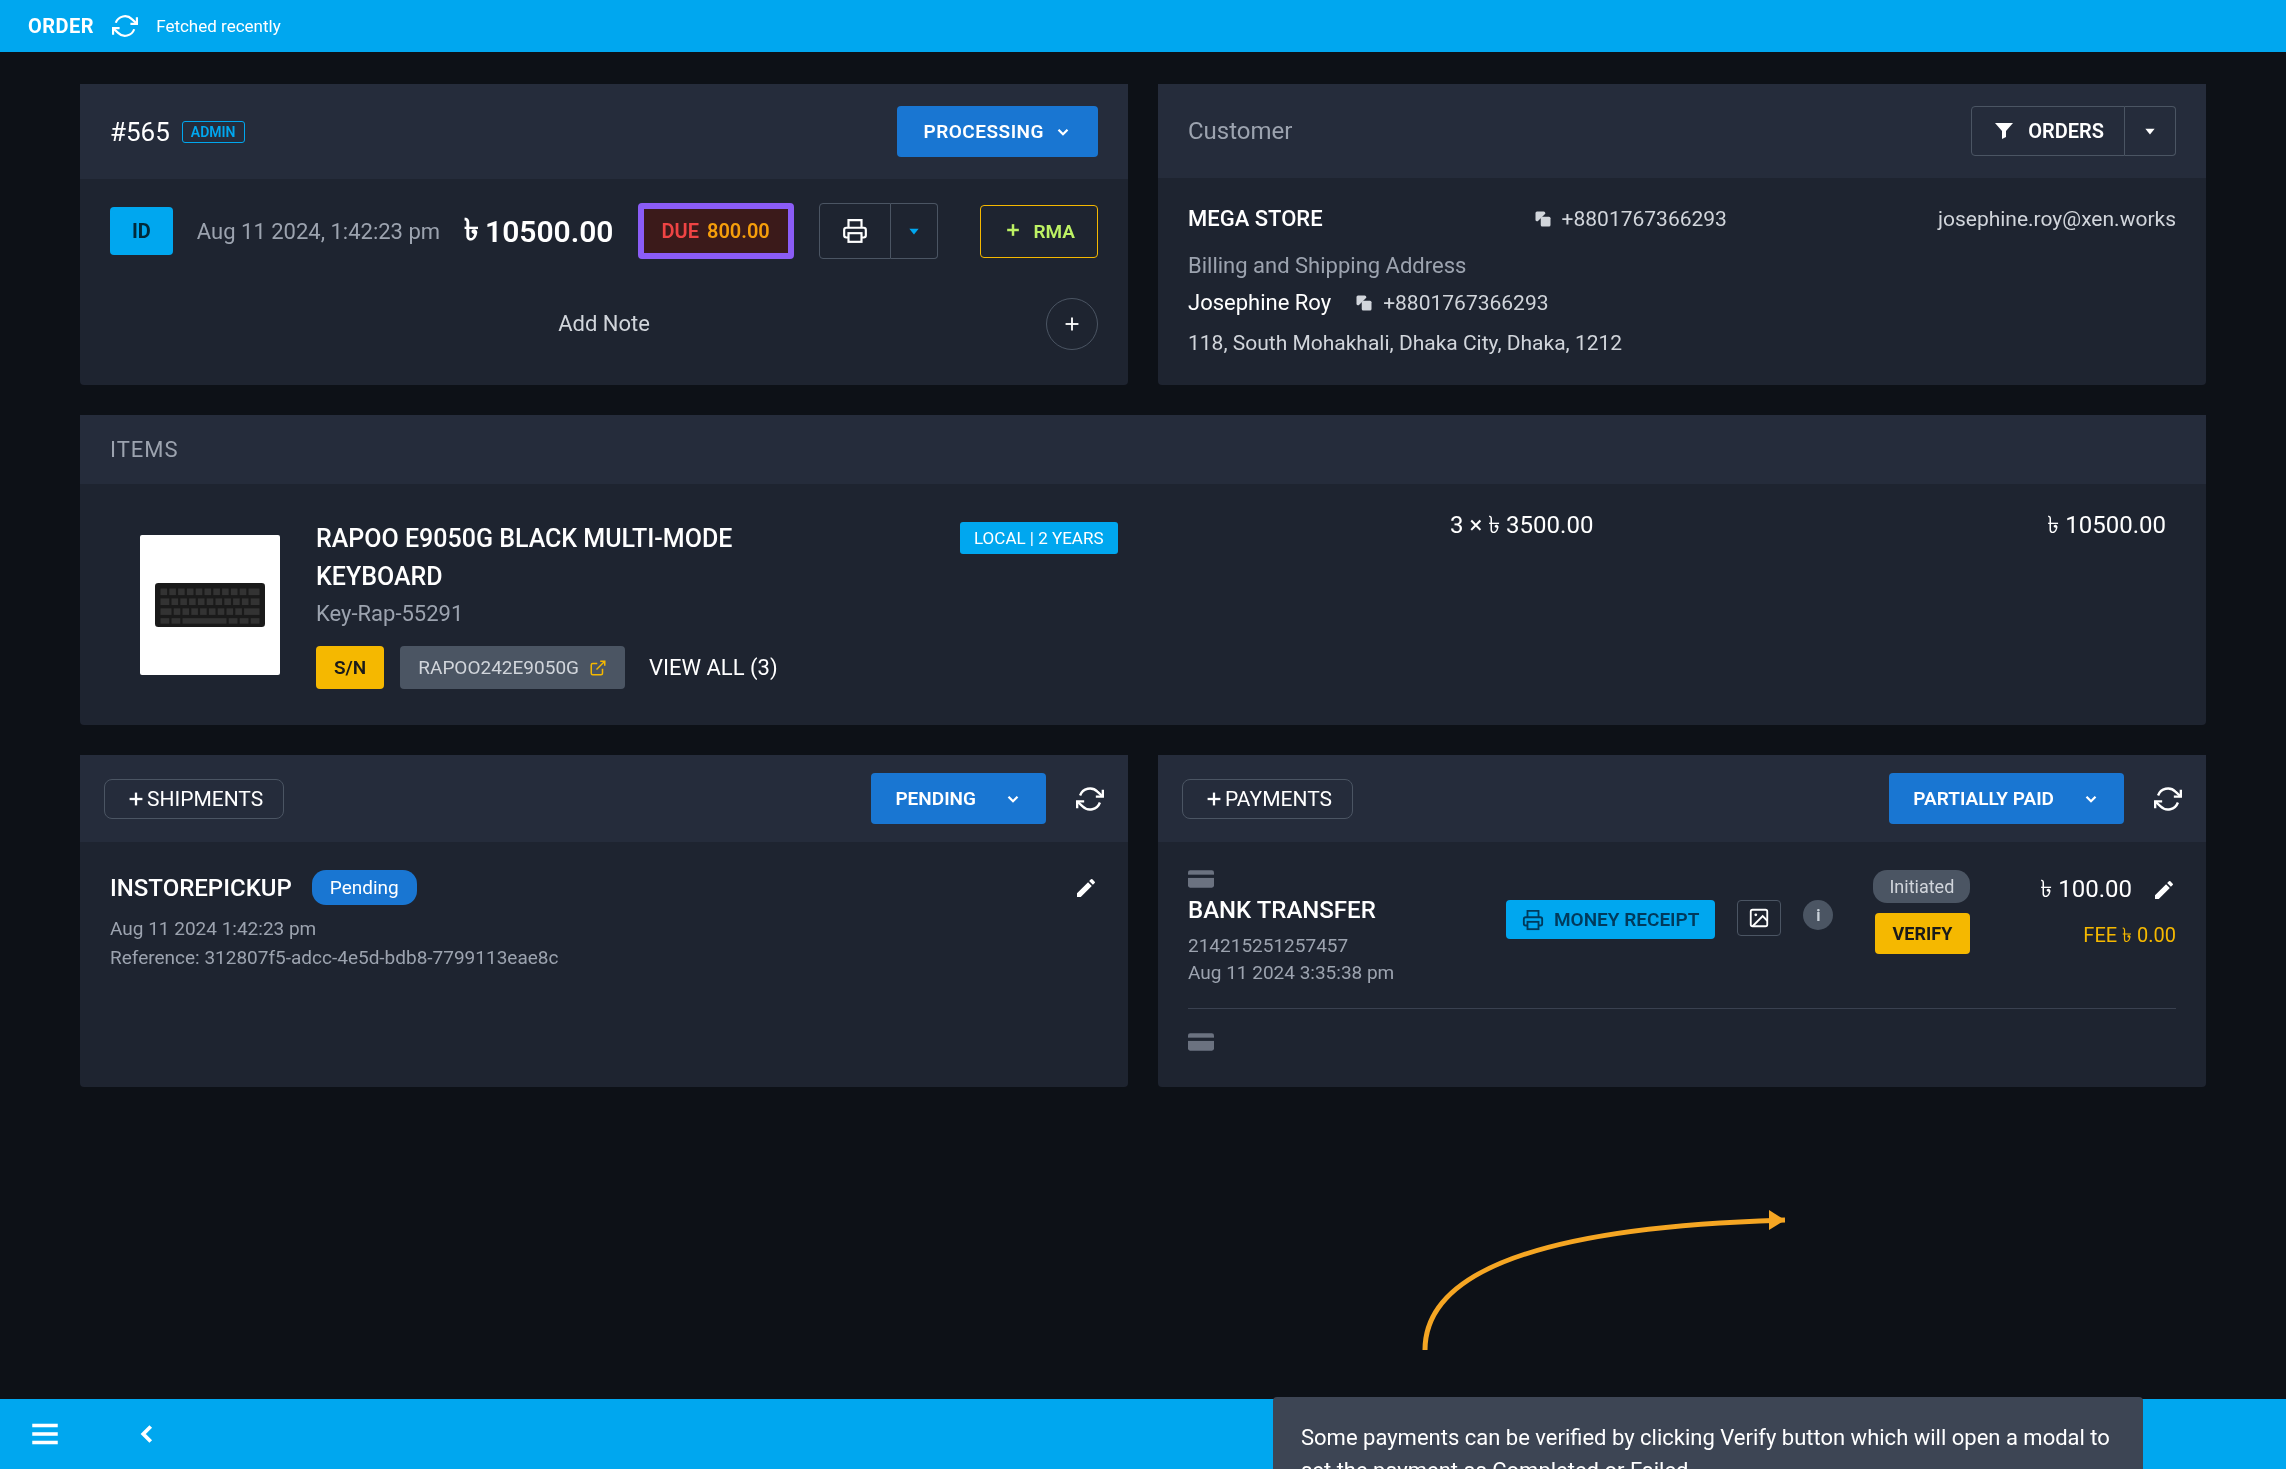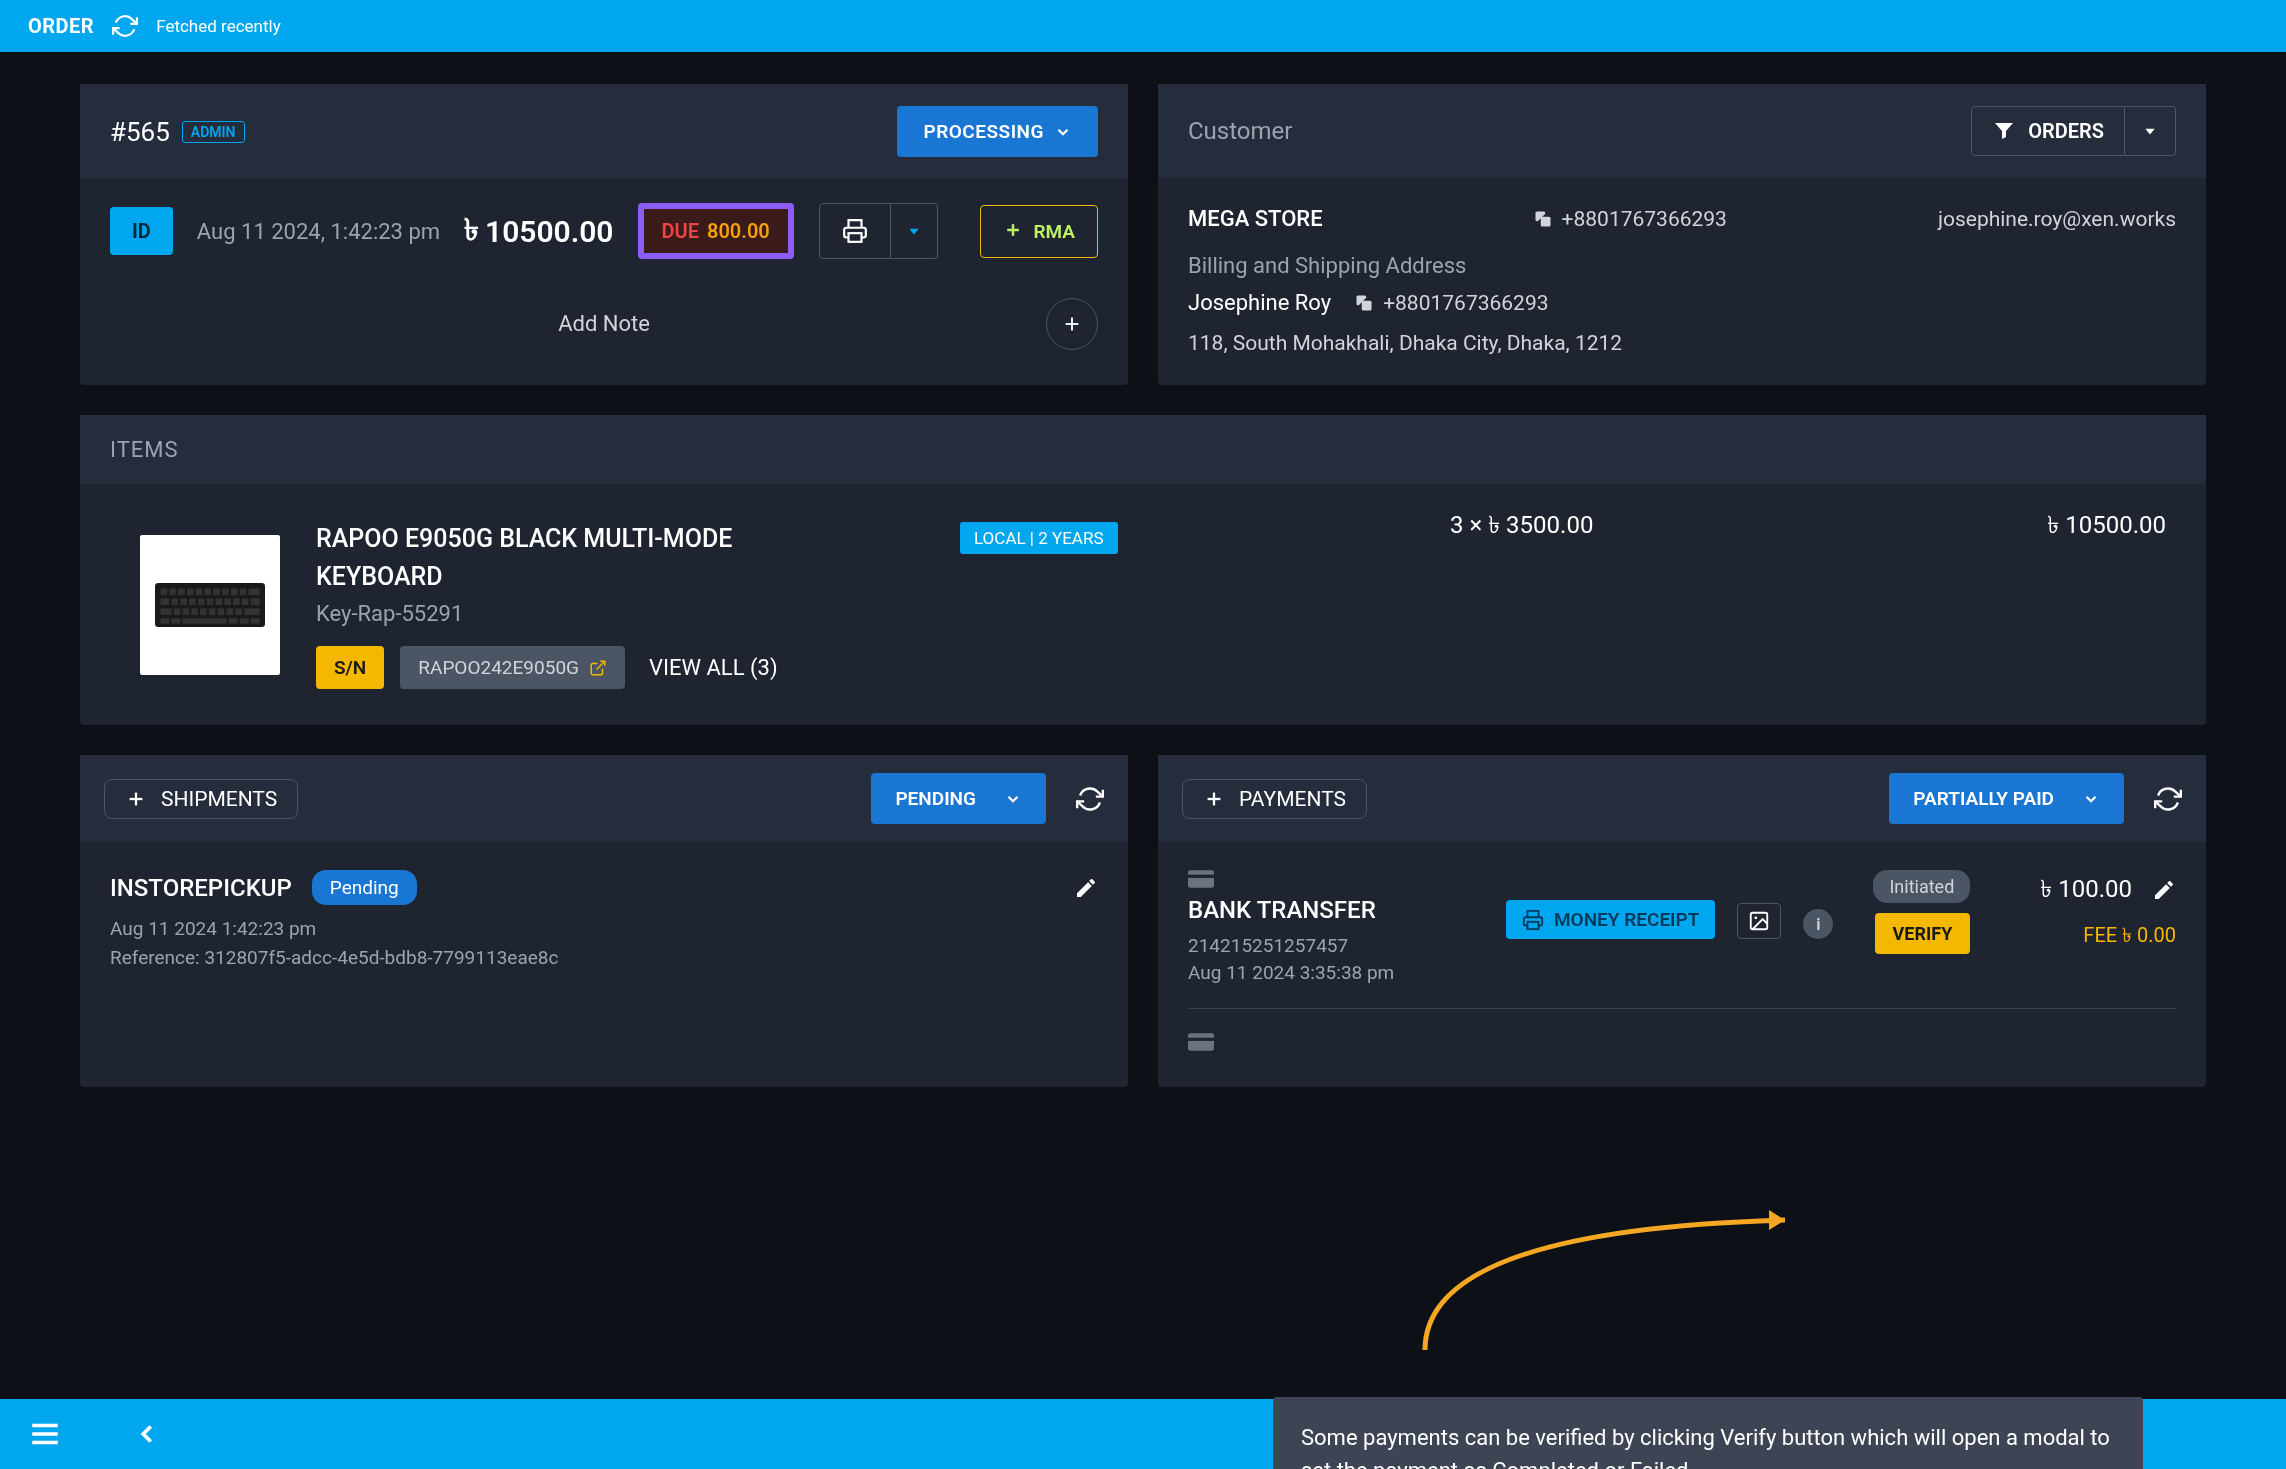--- a/index.html
+++ b/index.html
@@ -63,38 +63,38 @@
 .item-row-inner{position:relative}
 .sn-row{display:flex;align-items:center;gap:16px;margin-top:20px}
 .sn-badge{background:#f5b800;color:#1a1a1a;font-weight:600;padding:10px 18px;border-radius:4px;font-size:19px}
 .serial-chip{background:#4b5563;color:#d1d5db;padding:10px 18px;border-radius:4px;font-size:19px;display:flex;align-items:center;gap:10px}
 .view-all{color:#fff;font-size:22px;margin-left:8px}
 .qty-price{color:#fff;font-size:24px;position:absolute;left:1370px;top:22px}
 .line-total{color:#fff;font-size:24px;position:absolute;right:40px;top:22px}
 .row-3{display:flex;gap:30px}
 .shipments-card,.payments-card{flex:1}
 .sub-header{background:#252c3b;padding:18px 24px;display:flex;align-items:center;gap:16px}
-.add-sub-btn{background:transparent;border:1px solid #4b5563;color:#fff;padding:7px 20px;display:flex;align-items:center;gap:14px;font-size:21px;cursor:pointer;border-radius:8px}
+.add-sub-btn{background:transparent;border:1px solid #4b5563;color:#fff;padding:7px 20px;display:flex;align-items:center;gap:0;font-size:21px;cursor:pointer;border-radius:8px}
 .status-btn{background:#1976d2;color:#fff;padding:14px 24px;border-radius:4px;font-size:19px;font-weight:600;display:flex;align-items:center;gap:28px;margin-left:auto;cursor:pointer;border:none}
 .sync-icon{color:#fff;margin-left:14px;cursor:pointer}
 .shipment-body{padding:28px 30px}
 .ship-row1{display:flex;align-items:center;gap:20px}
 .ship-method{color:#fff;font-size:24px;font-weight:500}
 .pending-pill{background:#1976d2;color:#fff;padding:6px 18px;border-radius:14px;font-size:19px}
 .edit-icon{margin-left:auto;color:#fff;cursor:pointer}
 .ship-date{color:#9ca3af;font-size:19px;margin-top:12px}
 .ship-ref{color:#9ca3af;font-size:19px;margin-top:6px}
 .payment-body{padding:28px 30px}
 .pay-row{display:flex;gap:20px;align-items:flex-start;position:relative}
 .pay-left{flex:0 0 auto}
 .card-icon{color:#6b7280;margin-bottom:8px}
 .pay-method{color:#fff;font-size:24px;font-weight:500}
 .pay-ref{color:#9ca3af;font-size:19px;margin-top:10px}
 .pay-date{color:#9ca3af;font-size:19px;margin-top:4px}
-.pay-middle{display:flex;align-items:flex-end;gap:22px;margin-left:auto;margin-top:30px}
+.pay-middle{display:flex;align-items:flex-start;gap:22px;margin-left:auto;margin-top:30px}
 .receipt-btn{background:#00a7ef;color:#003a5c;padding:8px 16px;border-radius:4px;display:flex;align-items:center;gap:10px;font-size:19px;font-weight:600;cursor:pointer;border:none}
 .img-icon-box{border:1px solid #4b5563;padding:6px 8px;border-radius:4px;color:#fff;cursor:pointer}
 .info-circle{width:30px;height:30px;background:#4b5563;border-radius:50%;display:flex;align-items:center;justify-content:center;color:#c9d1d9;font-weight:700;cursor:pointer}
 .pay-right{text-align:right;display:flex;flex-direction:column;align-items:flex-end;margin-left:20px}
 .initiated-pill{background:#4b5563;color:#d1d5db;padding:6px 16px;border-radius:14px;font-size:18px;margin-bottom:10px}
 .verify-btn{background:#f5b800;color:#1a1a1a;font-weight:700;padding:10px 18px;border-radius:4px;font-size:18px;cursor:pointer;border:none}
 .pay-amount{color:#fff;font-size:24px;margin-left:30px}
 .fee-text{color:#f5b800;font-size:20px;margin-top:10px}
 .pay-far-right{display:flex;flex-direction:column;align-items:flex-end;margin-left:20px}
 .tooltip-box{position:absolute;background:#3d4554;color:#fff;padding:24px 28px;border-radius:4px;font-size:22px;line-height:1.5;max-width:870px;left:1273px;top:1397px;z-index:100}

